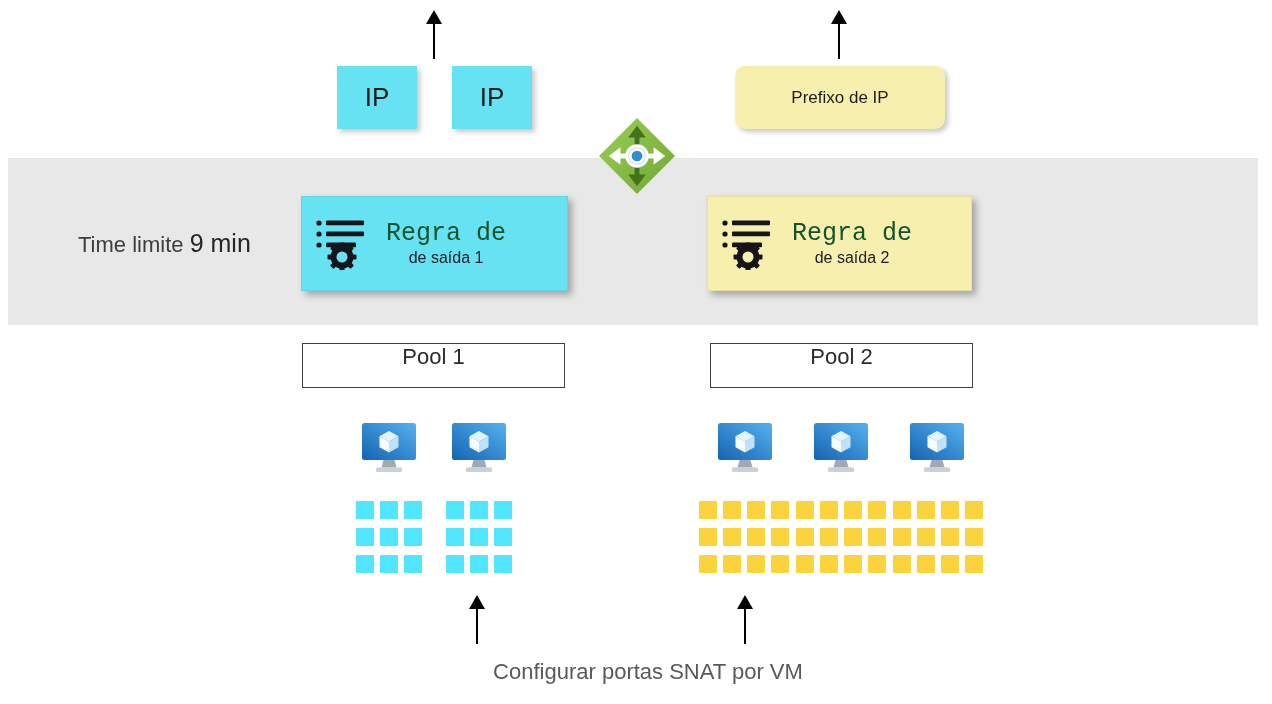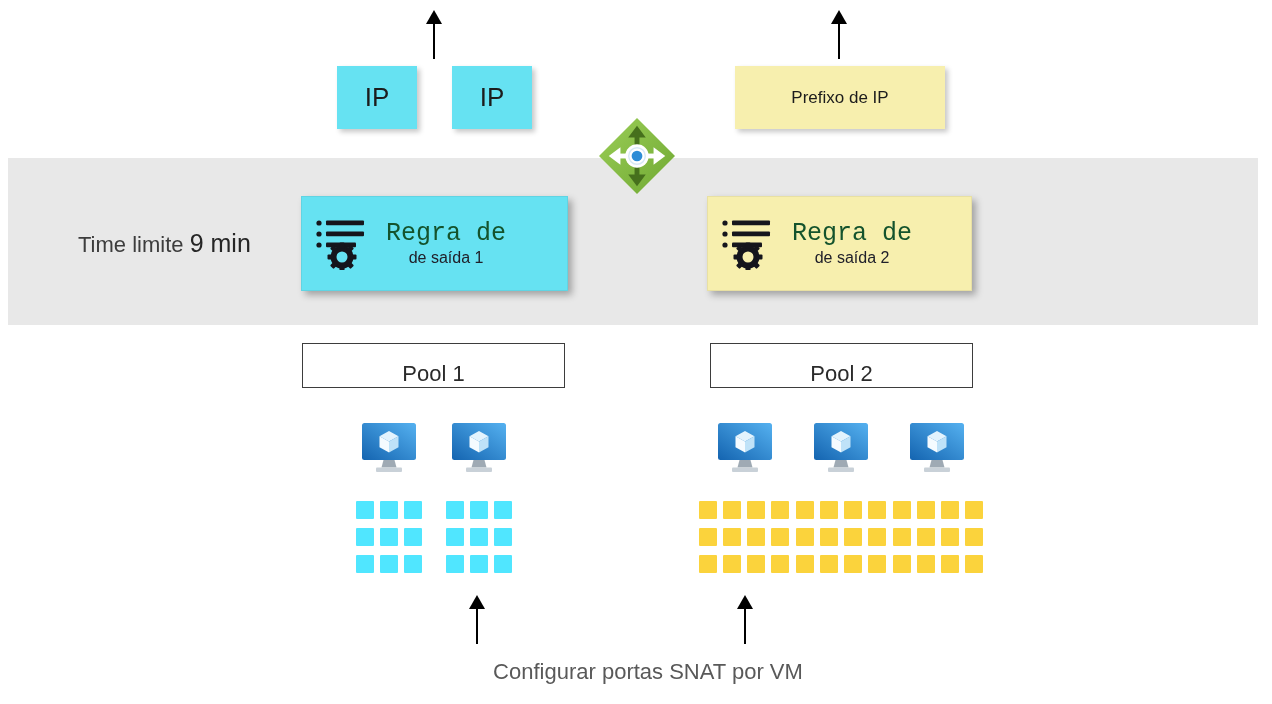--- a/index.html
+++ b/index.html
@@ -35,21 +35,21 @@
     box-shadow:4px 4px 7px rgba(0,0,0,.30);border:1px solid rgba(0,0,0,.06);
   }
   #rule-box-1{left:301px;top:196px;width:267px;}
   #rule-box-2{left:707px;top:196px;width:265px;}
   .rule-text{display:flex;flex-direction:column;align-items:center;margin-left:6px;}
   .rule-title{font-size:25px;color:#14532d;line-height:1.15;font-family:Liberation Mono, monospace;}
   .rule-sub{font-size:16px;color:#20202a;line-height:1.2;}
   
   .pool-box{
     position:absolute;width:263px;height:45px;border:1.5px solid #3d3d3d;box-sizing:border-box;
-    display:flex;align-items:flex-end;justify-content:center;font-size:22px;color:#2b2b2b;background:#fff;
+    display:flex;align-items:flex-start;justify-content:center;font-size:22px;color:#2b2b2b;background:#fff;
   }
   #pool-box-1{left:302px;top:343px;}
   #pool-box-2{left:710px;top:343px;}
   .vm-row{position:absolute;display:flex;}
   #pool1-vm-row{left:361px;top:423px;gap:34px;}
   #pool2-vm-row{left:717px;top:423px;gap:40px;}
   .grid-row{position:absolute;display:flex;}
   #pool1-grid-row{left:356px;top:501px;gap:24px;}
   #pool2-grid-row{left:699px;top:501px;gap:7px;}
   .sq-grid{display:grid;gap:9px 6px;height:max-content;}
@@ -86,21 +86,21 @@
     <div class="head"></div>
     <div class="shaft"></div>
   </div>
 
   <div class="ip-box" id="ip-box-1" style="background: rgb(102, 226, 242);">
     <span>IP</span>
   </div>
   <div class="ip-box" id="ip-box-2" style="background: rgb(102, 226, 242);">
     <span>IP</span>
   </div>
-  <div id="ip-prefix-box" style="background: rgb(247, 239, 174);">
+  <div id="ip-prefix-box" style="background: rgb(247, 239, 174); border-radius: 10px;">
     <span>Prefixo de IP</span>
   </div>
 
   <div id="band" style="background: rgb(232, 232, 232);"></div>
 
   <div id="lb-icon">
     <svg viewBox="0 0 80 80" width="78" height="78">
       <polygon points="40,1 79,40 40,79 1,40" fill="url(#lbGrad)"></polygon>
       <rect x="37.5" y="18" width="5" height="14" fill="#46701C"></rect>
       <polygon points="40,9 49,21 31,21" fill="#46701C"></polygon>

